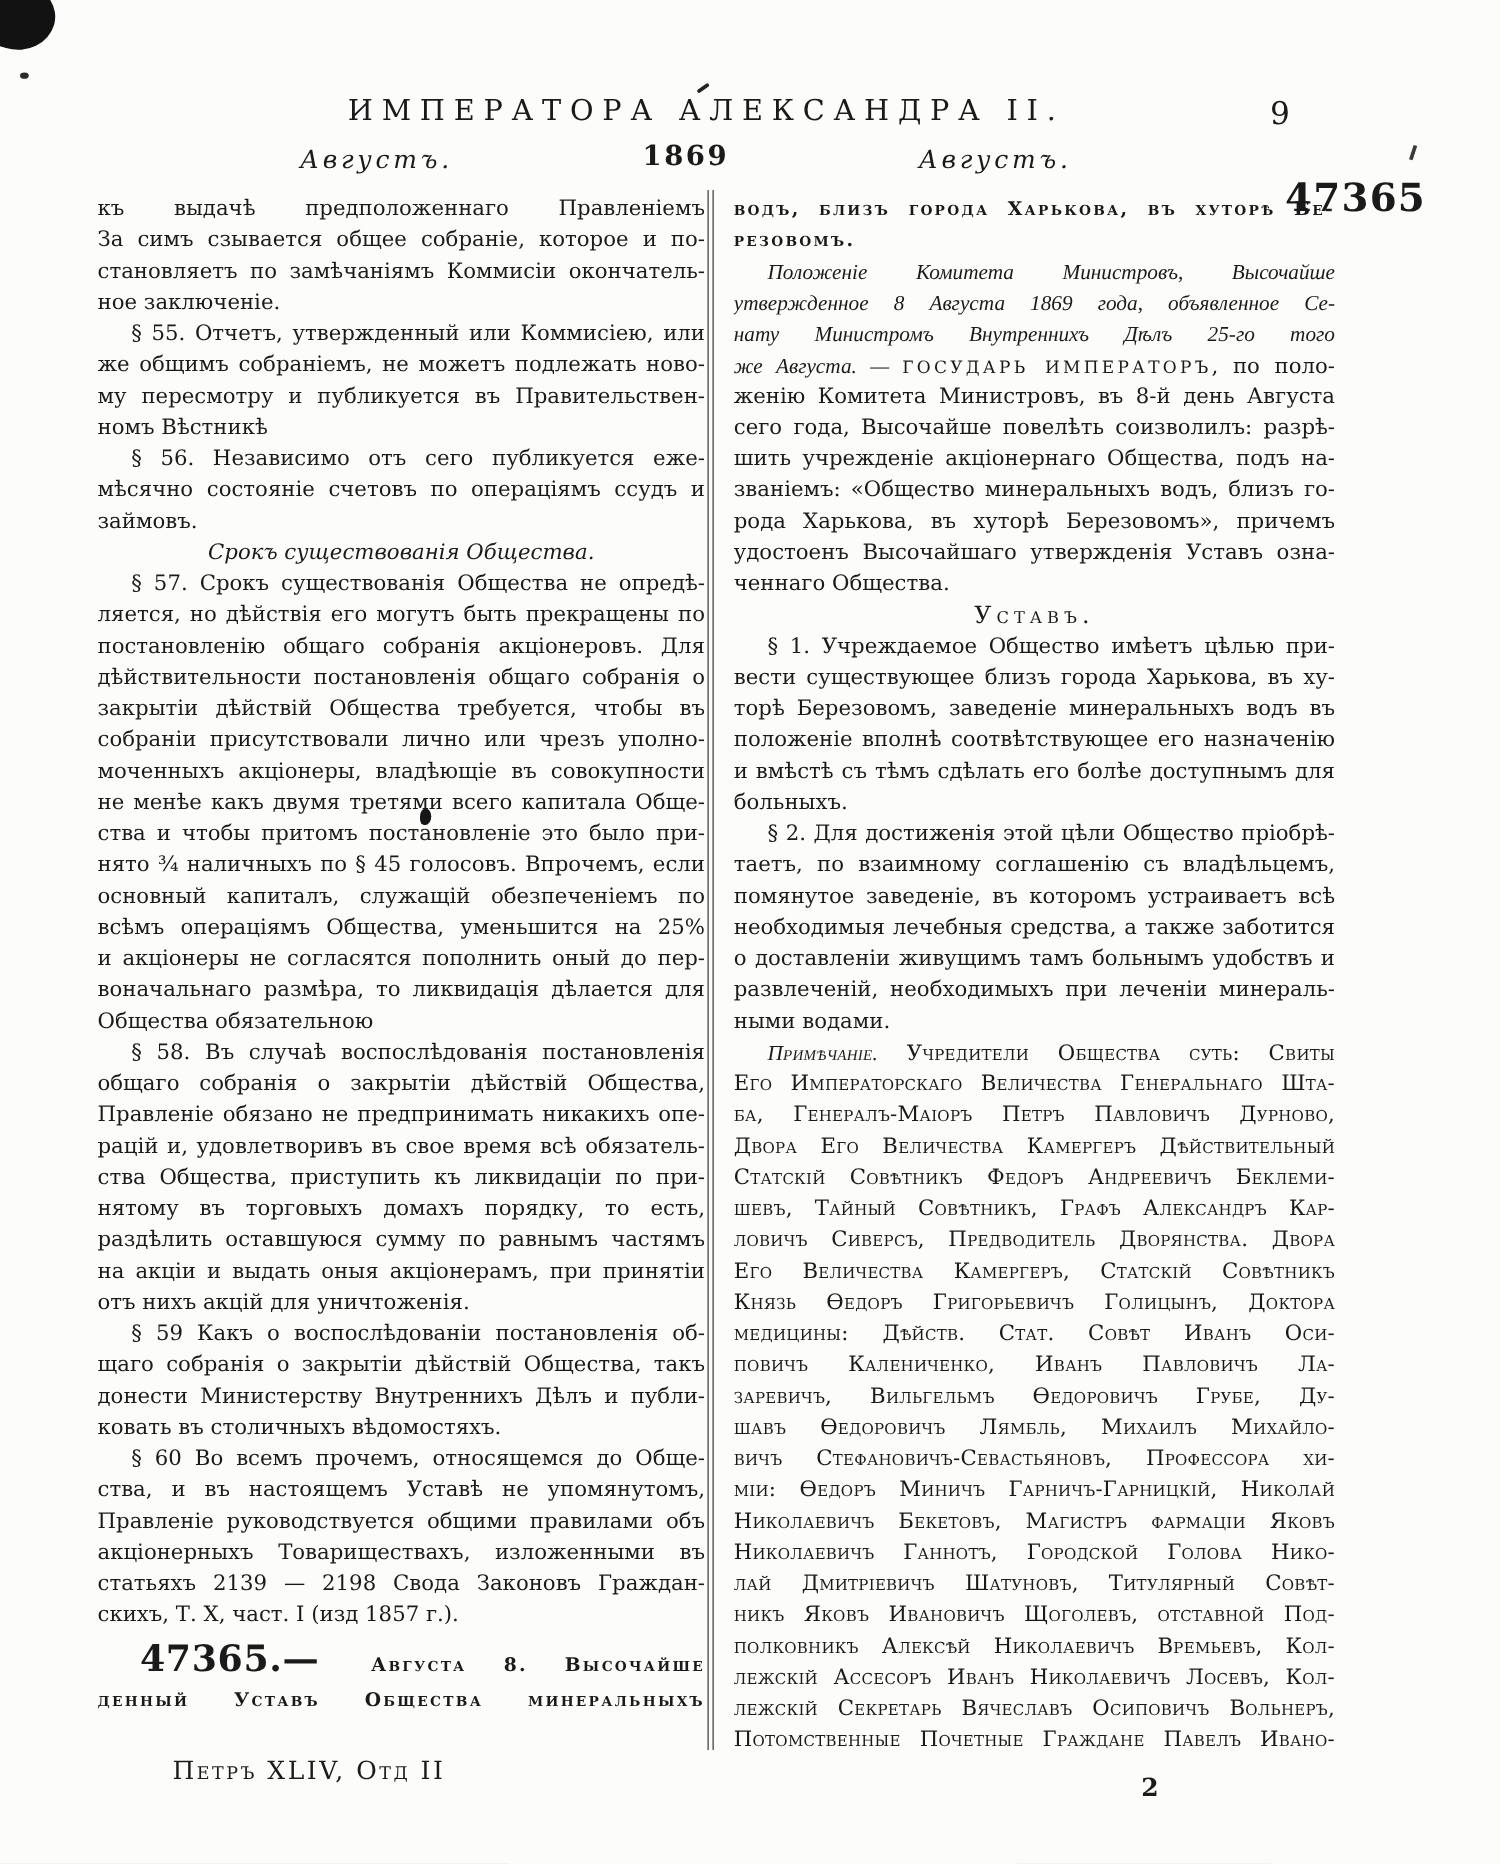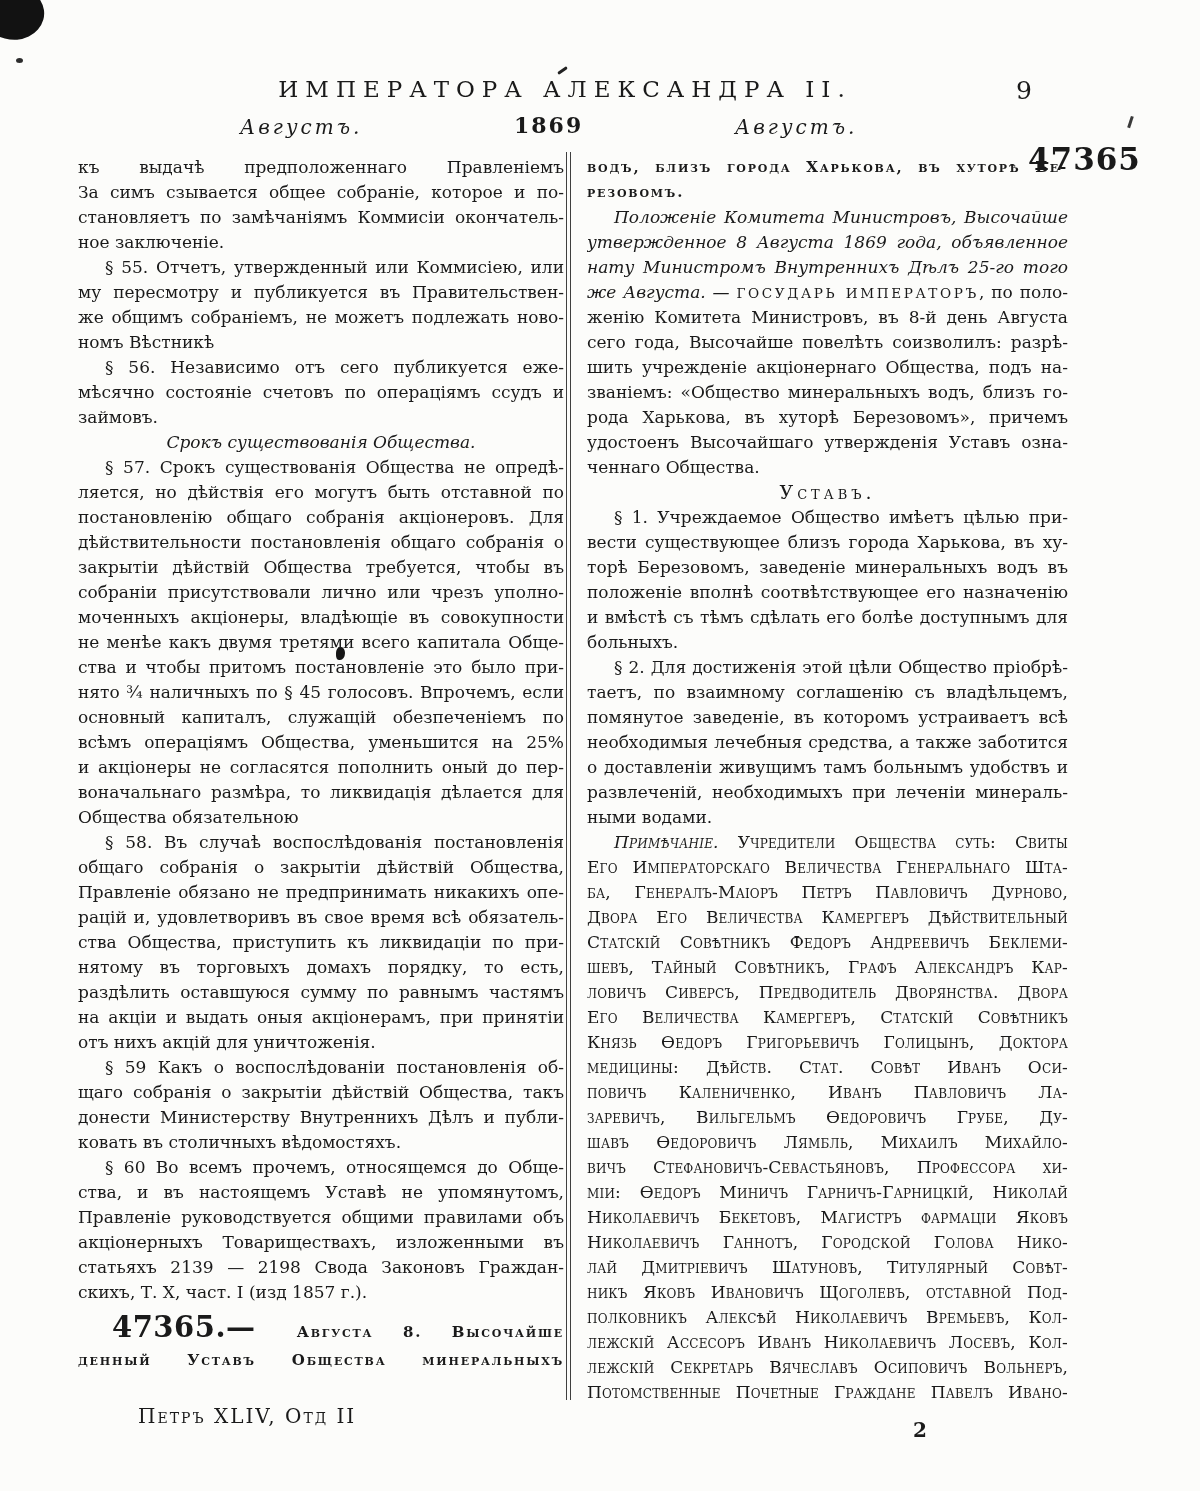--- a/index.html
+++ b/index.html
@@ -21,21 +21,21 @@
   .col-right{left:587px;width:481px;}
   .line{font-size:17px;line-height:25px;height:25px;text-align:justify;text-align-last:justify;
         overflow:hidden;}
   .endl{text-align-last:left;}
   .ind{padding-left:27px;}
   .capsline{font-variant:small-caps;font-weight:bold;letter-spacing:1.8px;font-size:15px;}
   .scaps{font-variant:small-caps;letter-spacing:0.2px;}
   .hitalic{font-style:italic;text-align:right;text-align-last:center;font-size:17px;}
   .hcaps{font-variant:small-caps;font-weight:normal;text-align:center;text-align-last:center;
         letter-spacing:4px;font-size:19px;}
-  .seg-i{font-style:italic;}
+  .seg-i{font-style:italic;font-family:Liberation Serif, serif;}
   .seg-c{text-transform:uppercase;font-size:0.8em;letter-spacing:2.6px;}
   .entry{margin-top:6px;}
   .entry .line{height:33px;line-height:33px;}
   .entry .line:first-child{padding-left:34px;}
   .entry-num{font-weight:bold;font-size:29px;letter-spacing:0.5px;font-variant:normal;padding-right:8px;}
   
   .footer-volume{position:absolute;top:1404px;left:138px;font-variant:small-caps;font-size:20px;letter-spacing:2px;}
   .footer-sheet{position:absolute;top:1418px;left:913px;font-size:20px;font-weight:bold;}
   
   .blot-corner{position:absolute;top:-14px;left:-16px;width:60px;height:54px;background:#121212;
@@ -66,29 +66,29 @@
   <div class="margin-num">47365</div>
 
   <div class="divider"></div>
 
   <div class="col col-left">
       <div class="line">къ выдачѣ предположеннаго Правленіемъ дивиденда.</div>
       <div class="line">За симъ сзывается общее собраніе, которое и по-</div>
       <div class="line">становляетъ по замѣчаніямъ Коммисіи окончатель-</div>
       <div class="line endl">ное заключеніе.</div>
       <div class="line ind">§ 55. Отчетъ, утвержденный или Коммисіею, или</div>
+      <div class="line">же общимъ собраніемъ, не можетъ подлежать ново-</div>
       <div class="line">му пересмотру и публикуется въ Правительствен-</div>
-      <div class="line">же общимъ собраніемъ, не можетъ подлежать ново-</div>
       <div class="line endl">номъ Вѣстникѣ</div>
       <div class="line ind">§ 56. Независимо отъ сего публикуется еже-</div>
       <div class="line">мѣсячно состояніе счетовъ по операціямъ ссудъ и</div>
       <div class="line endl">займовъ.</div>
       <div class="line hitalic">Срокъ существованія Общества.</div>
       <div class="line ind">§ 57. Срокъ существованія Общества не опредѣ-</div>
-      <div class="line">ляется, но дѣйствія его могутъ быть отставной по</div>
+      <div class="line">ляется, но дѣйствія его могутъ быть прекращены по</div>
       <div class="line">постановленію общаго собранія акціонеровъ. Для</div>
       <div class="line">дѣйствительности постановленія общаго собранія о</div>
       <div class="line">закрытіи дѣйствій Общества требуется, чтобы въ</div>
       <div class="line">собраніи присутствовали лично или чрезъ уполно-</div>
       <div class="line">моченныхъ акціонеры, владѣющіе въ совокупности</div>
       <div class="line">не менѣе какъ двумя третями всего капитала Обще-</div>
       <div class="line">ства и чтобы притомъ постановленіе это было при-</div>
       <div class="line">нято ¾ наличныхъ по § 45 голосовъ. Впрочемъ, если</div>
       <div class="line">основный капиталъ, служащій обезпеченіемъ по</div>
       <div class="line">всѣмъ операціямъ Общества, уменьшится на 25%</div>

